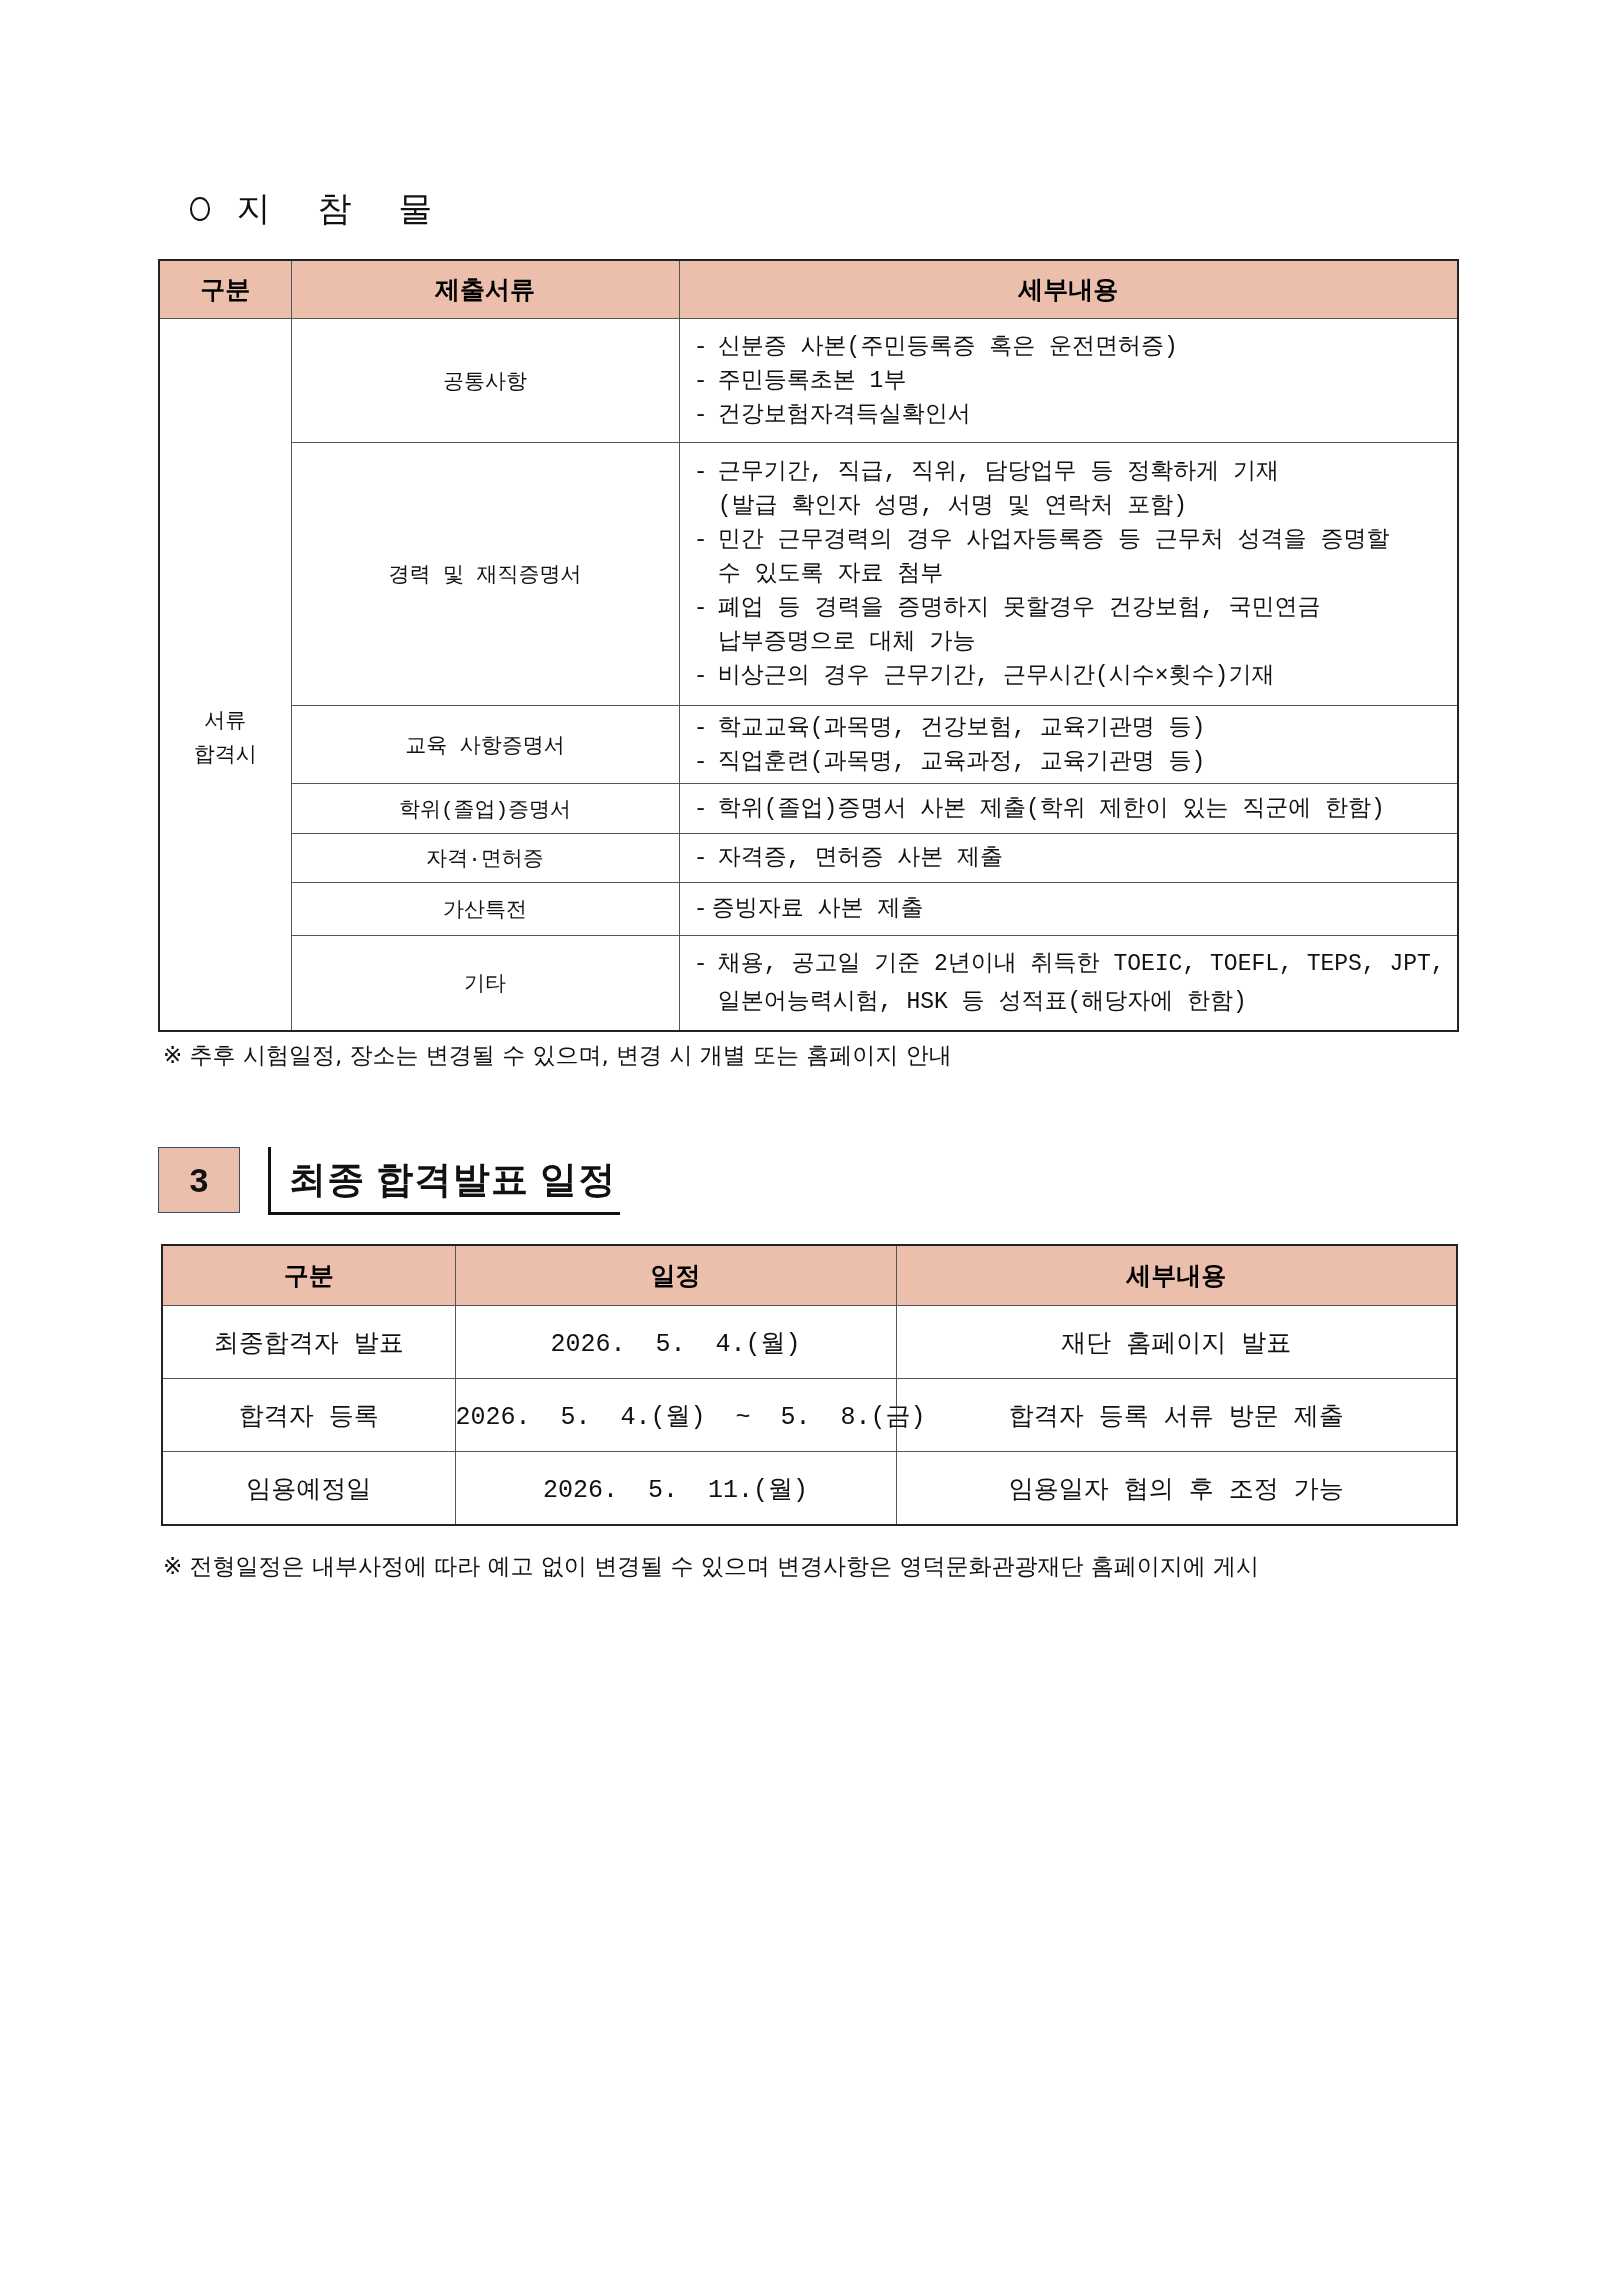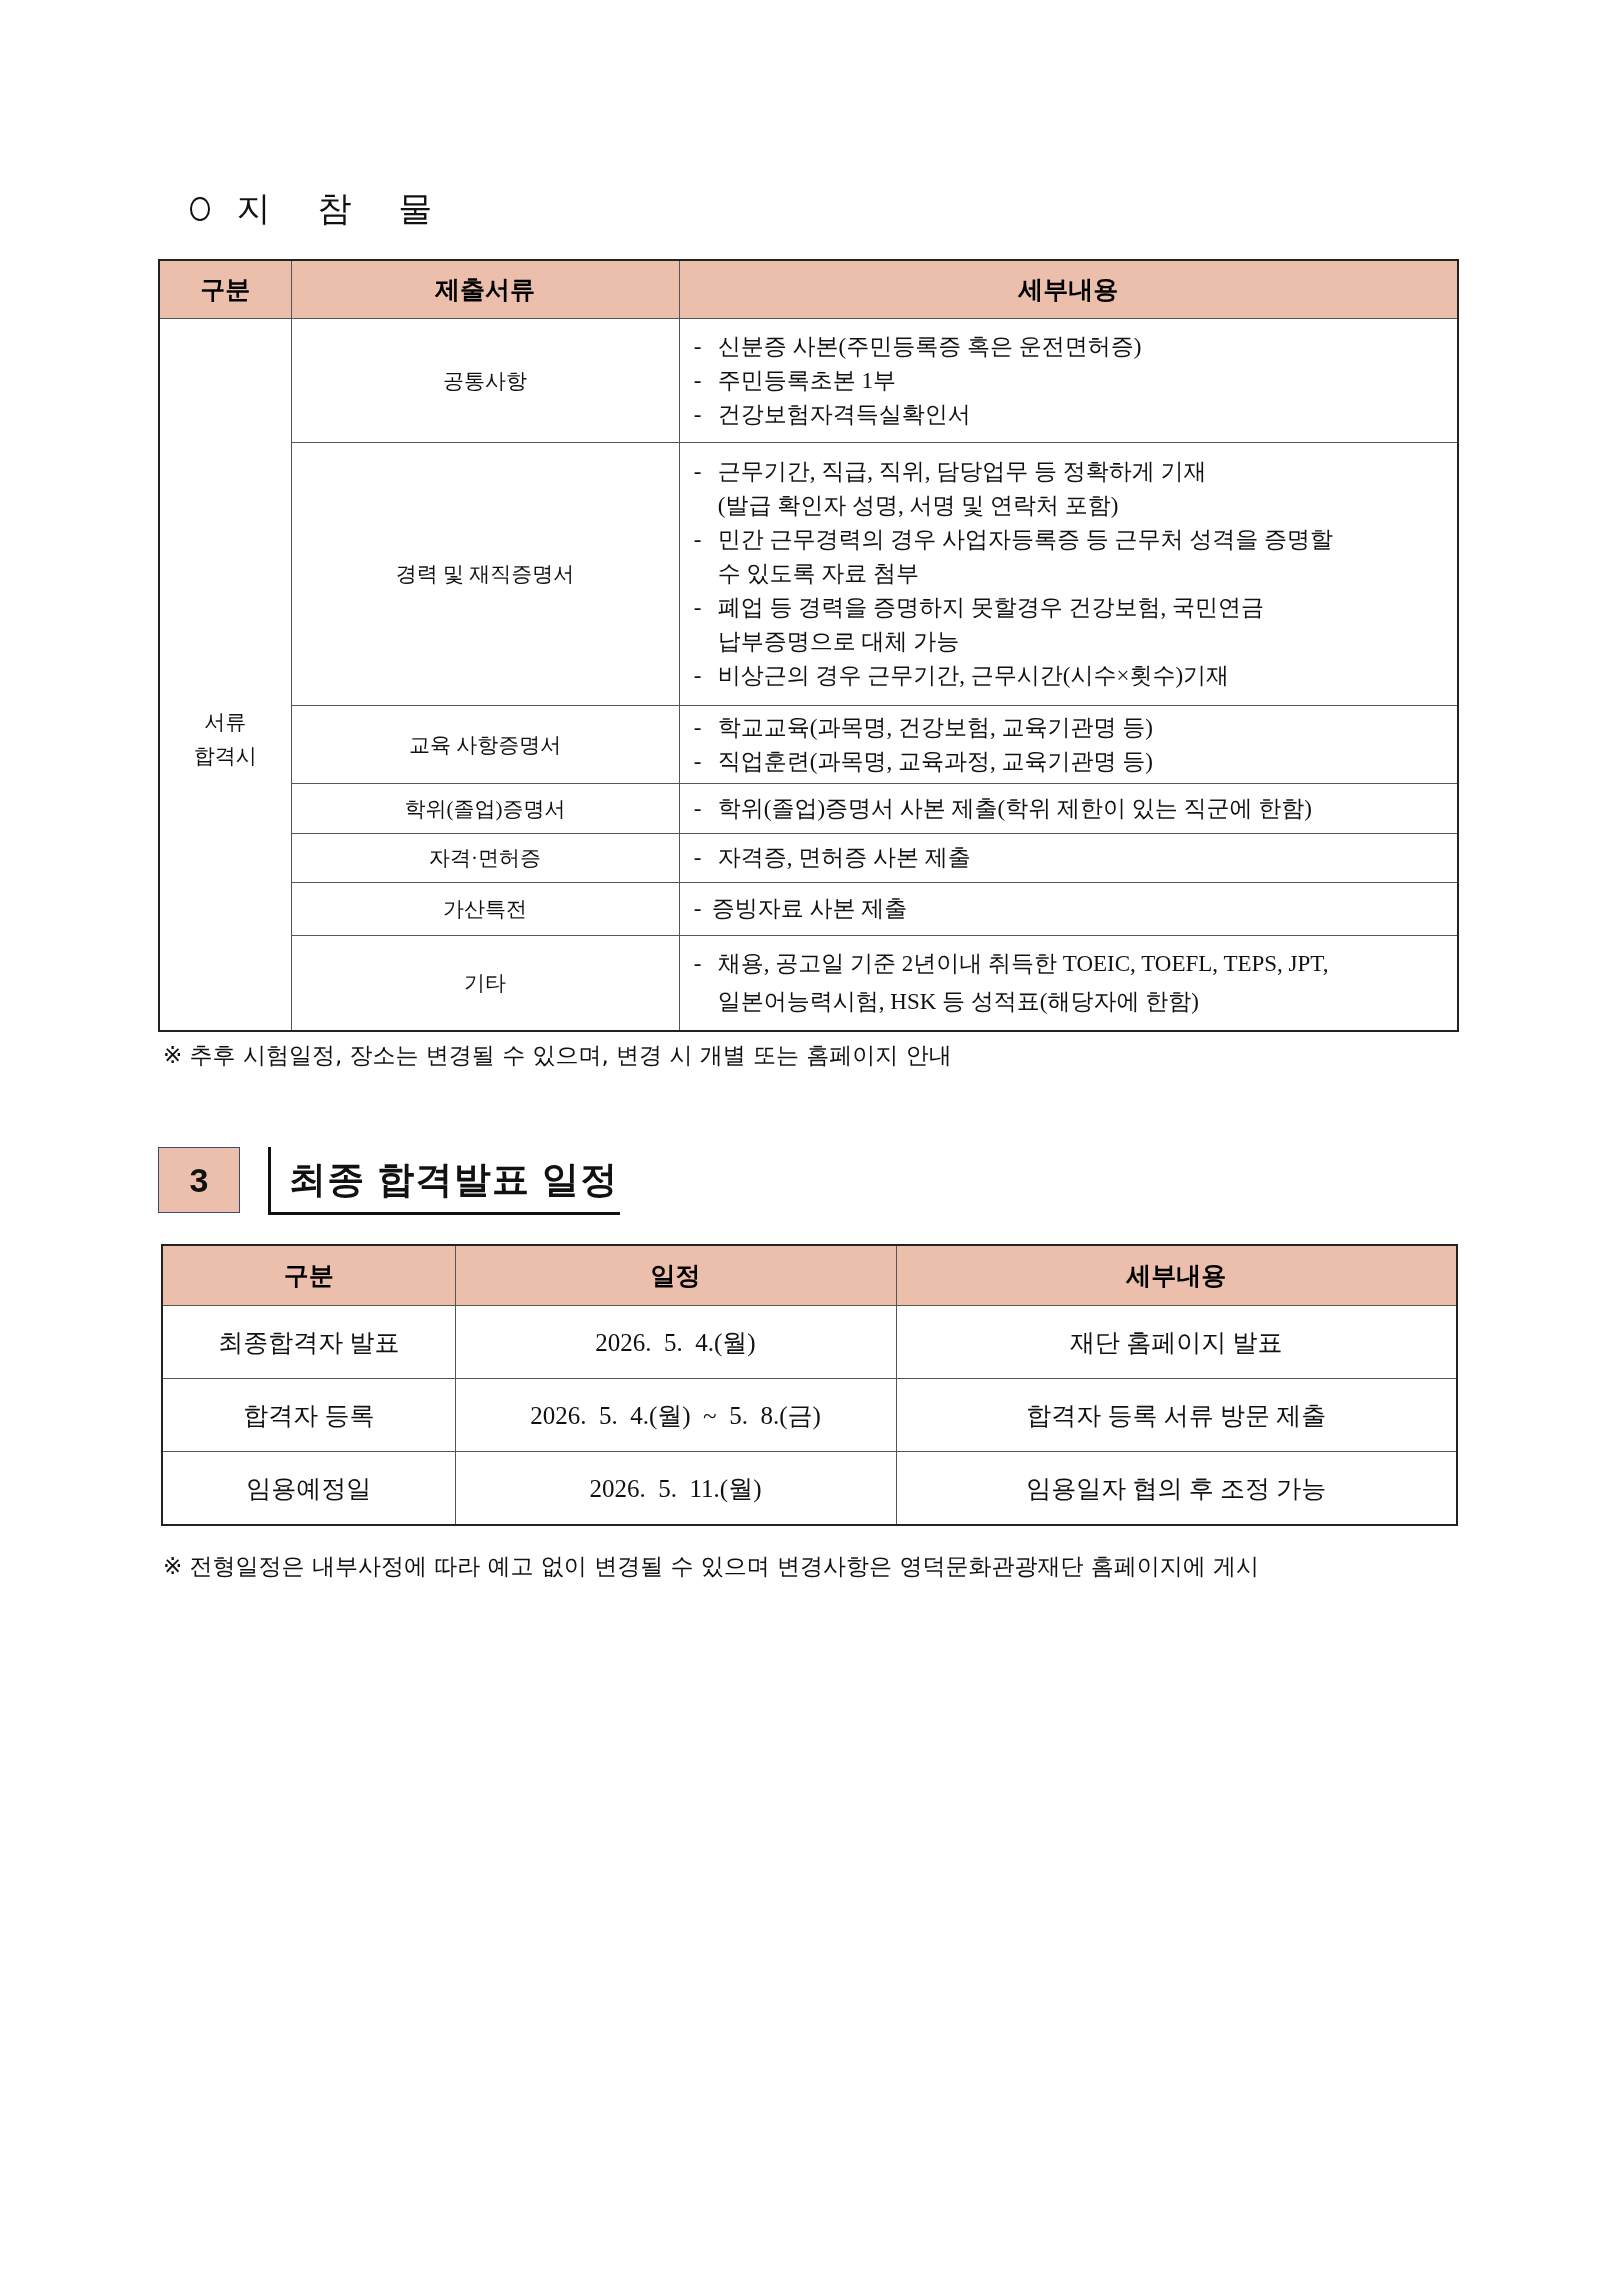--- a/index.html
+++ b/index.html
@@ -32,21 +32,21 @@
       height: 23.5px;
       border: 2.6px solid #111;
       border-radius: 50%;
       margin-right: 27px;
       box-sizing: border-box;
     }
     table.grid {
       position: absolute;
       border-collapse: collapse;
       table-layout: fixed;
-      font-family: Liberation Serif, serif;
+      font-family: Liberation Mono, monospace;
     }
     table.grid th, table.grid td {
       border: 1.3px solid #555555;
       padding: 0;
       font-weight: normal;
     }
     table.grid th {
       background: #EBBFAC;
       font-weight: bold;
       font-size: 25px;
@@ -115,21 +115,21 @@
       height: 68px;
       border-left: 3.3px solid #111;
       border-bottom: 3.3px solid #111;
       box-sizing: border-box;
       display: flex;
       align-items: center;
       padding-left: 18px;
       font-size: 37px;
       font-weight: bold;
       letter-spacing: 1.3px;
-      font-family: Liberation Sans, sans-serif;
+      font-family: Liberation Serif, serif;
     }
     #schedule-table { left: 161px; top: 1244px; width: 1295px; }
     #schedule-table th { height: 59px; }
     #schedule-table td { height: 72px; font-size: 25px; }
   </style>
 </head>
 <body>
 
 <div class="section-title">
   <span class="circle-icon"></span>

